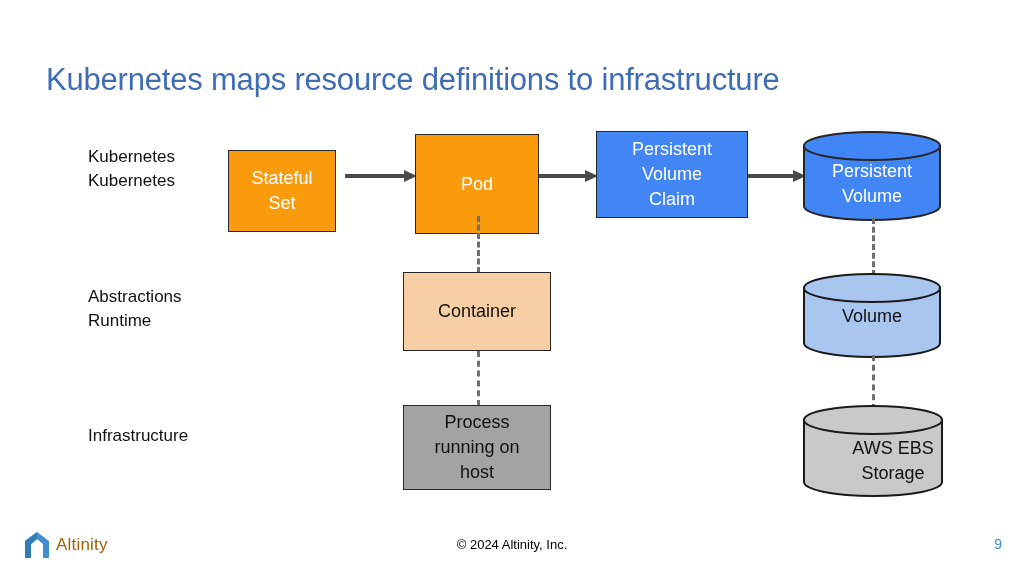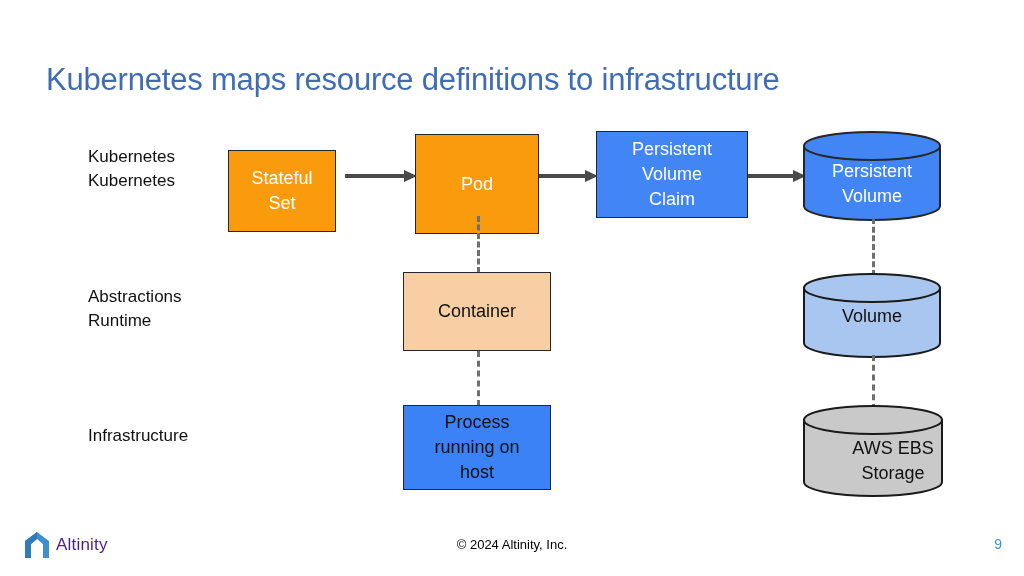--- a/index.html
+++ b/index.html
@@ -72,21 +72,21 @@
   #box-pvc {
     left: 596px; top: 131px; width: 152px; height: 87px;
     background: #4285F4;
   }
   #box-container {
     left: 403px; top: 272px; width: 148px; height: 79px;
     background: #F8CFA4;
   }
   #box-process {
     left: 403px; top: 405px; width: 148px; height: 85px;
-    background: #3b82f6;
+    background: #a3a3a3;
   }
 
   
   .cylinder {
     position: absolute;
   }
   .cylinder svg {
     position: absolute;
     left: 0; top: 0;
     width: 100%;
@@ -152,21 +152,21 @@
   
   #footer-logo-mark {
     position: absolute;
     left: 24px; top: 531px;
     width: 26px; height: 28px;
   }
   #footer-logo-text {
     position: absolute;
     left: 56px; top: 535px;
     font-size: 17px;
-    color: #4c1d95;
+    color: #a16207;
     letter-spacing: 0.2px;
   }
   #footer-copyright {
     position: absolute;
     left: 0; top: 537px;
     width: 1024px;
     text-align: center;
     font-size: 13px;
     color: #000000;
   }

